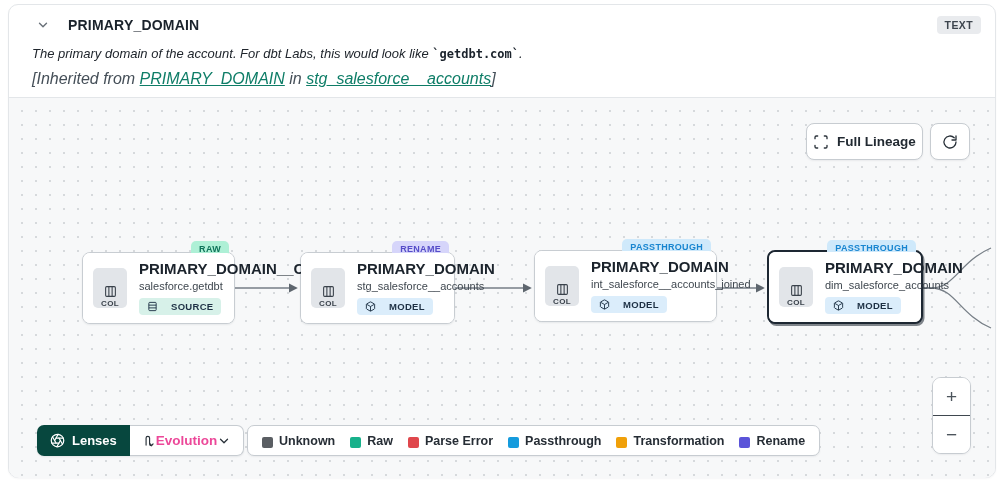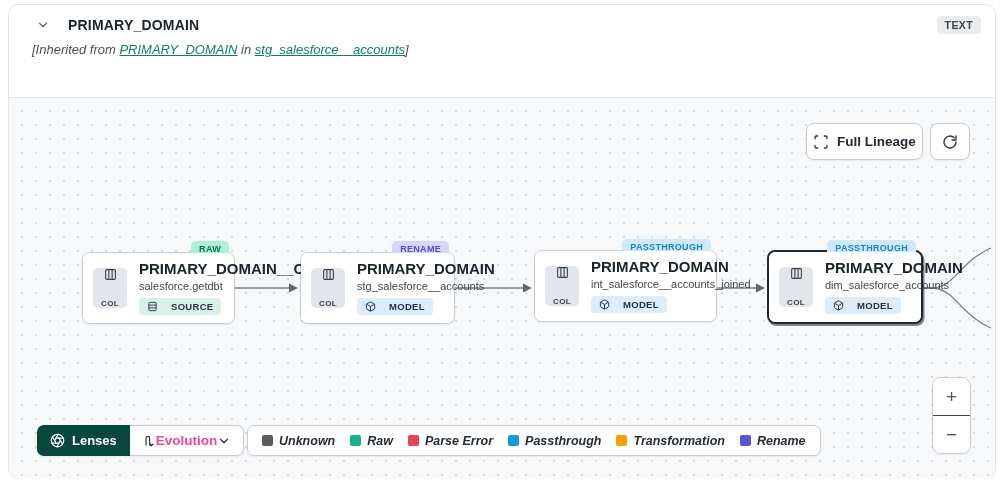--- a/index.html
+++ b/index.html
@@ -13,21 +13,21 @@
 
   
   .hdr { position:relative; padding:12px 14px 0 23px; }
   .hdr-row { display:flex; align-items:center; }
   .chev { width:14px; height:14px; color:#687078; margin-left:4px; flex:none; cursor:pointer; }
   .col-title { margin-left:18px; font-size:14px; font-weight:700; color:#1a222b; letter-spacing:.2px; }
   .type-badge { position:absolute; right:14px; top:11px; background:#e9ebee; color:#3d454e;
     font-size:10.5px; font-weight:600; letter-spacing:.4px; padding:3px 8px; border-radius:4px; }
   .desc { margin-top:13px; font-style:italic; font-size:13px; color:#20262d; }
   .desc code { font-family:"DejaVu Sans Mono", monospace; font-style:normal; font-weight:700; font-size:12px; color:#1a222b; }
-  .inherited { margin-top:9px; margin-bottom:12px; font-style:italic; font-size:13px; color:#454f58; }
+  .inherited { margin-top:9px; margin-bottom:12px; font-style:italic; font-size:16px; color:#454f58; }
   .inherited a { color:#0e7d67; text-decoration:underline; cursor:pointer; }
 
   
   .canvas {
     position:absolute; left:0; top:92px; width:986px; height:381px;
     border-top:1px solid #e3e6e9; border-radius:0 0 10px 10px;
     background-color:#f7f8f9;
     background-image:radial-gradient(circle, #d6d9dc 1px, transparent 1.3px);
     background-size:14px 14px; background-position:6px 6px;
     overflow:hidden;
@@ -41,21 +41,21 @@
   }
   .node.selected { border:2px solid #1d2732; height:74px; box-shadow:1.5px 2px 0 rgba(29,39,50,.55); }
   .node-tag {
     position:absolute; top:-12px; right:5px; font-size:9px; font-weight:700; letter-spacing:.3px;
     padding:3px 8px 9px; border-radius:5px; z-index:0; text-transform:uppercase;
   }
   .node-body { position:relative; z-index:1; display:flex; align-items:center; height:100%;
     background:#fff; border-radius:7px; padding:0 10px; }
   .colbadge {
     flex:none; width:34px; height:40px; background:#e2e5e9; border-radius:5px;
-    display:flex; flex-direction:column; align-items:center; justify-content:space-between; gap:1px;
+    display:flex; flex-direction:column; align-items:center; justify-content:flex-end; gap:1px;
     color:#3a424b;
   }
   .colbadge svg { width:13px; height:13px; }
   .colbadge span { font-size:8px; font-weight:700; letter-spacing:.4px; }
   .node-info { margin-left:12px; min-width:0; }
   .node-title { font-size:15px; font-weight:700; color:#1b232c; white-space:nowrap; }
   .node-sub { font-size:11px; color:#3f474f; margin-top:3px; white-space:nowrap; }
   .kindbadge { display:inline-flex; align-items:center; gap:13px; margin-top:6px;
     font-size:9.5px; font-weight:700; letter-spacing:.3px; color:#1d3044;
     padding:3px 8px; border-radius:4px; }
@@ -87,36 +87,37 @@
   .lens-btn svg { width:15px; height:15px; }
   .evo-btn { display:flex; align-items:center; gap:0; padding:0 12px; background:#fff;
     border:1px solid #c7ccd1; border-left:none; border-radius:0 7px 7px 0;
     color:#ec4899; font-size:13.5px; font-weight:700; cursor:pointer; }
   .evo-btn svg { width:14px; height:14px; color:#2a323a; }
 
   
   .legend { position:absolute; left:238px; top:327px; height:31px; background:#fff;
     border:1px solid #c7ccd1; border-radius:7px; display:flex; align-items:center;
     padding:0 14px; gap:15px; box-shadow:0 1px 2px rgba(16,24,40,.06); }
-  .leg-item { display:flex; align-items:center; gap:6px; font-size:12.5px; font-weight:600; color:#262d35;font-style:italic; }
+  .leg-item { display:flex; align-items:flex-end; gap:6px; font-size:12.5px; font-weight:600; color:#262d35; }
   .leg-sq { width:11px; height:11px; border-radius:2px; flex:none; }
 </style>
 </head>
 <body>
 
 <div class="card">
 
   <div class="hdr">
     <div class="hdr-row">
       <svg class="chev" viewBox="0 0 24 24" fill="none" stroke="currentColor" stroke-width="2.4" stroke-linecap="round" stroke-linejoin="round">
           <polyline points="6 9 12 15 18 9"></polyline>
         </svg>
       <span class="col-title">PRIMARY_DOMAIN</span>
       <span class="type-badge">TEXT</span>
     </div>
+    <p class="desc"><span>The primary domain of the account. For dbt Labs, this would look like </span><code>`getdbt.com`</code><span>.</span></p>
     <p class="inherited"><span>[Inherited from </span><a>PRIMARY_DOMAIN</a><span> in </span><a>stg_salesforce__accounts</a><span>]</span></p>
   </div>
 
   <div class="canvas">
 
     <svg class="edges" viewBox="0 0 986 381">
       <defs>
         <marker id="arrow" viewBox="0 0 10 10" refX="8" refY="5" markerWidth="7" markerHeight="7" orient="auto-start-reverse">
           <path d="M0 0 L10 5 L0 10 z" fill="#5e666e"></path>
         </marker>

